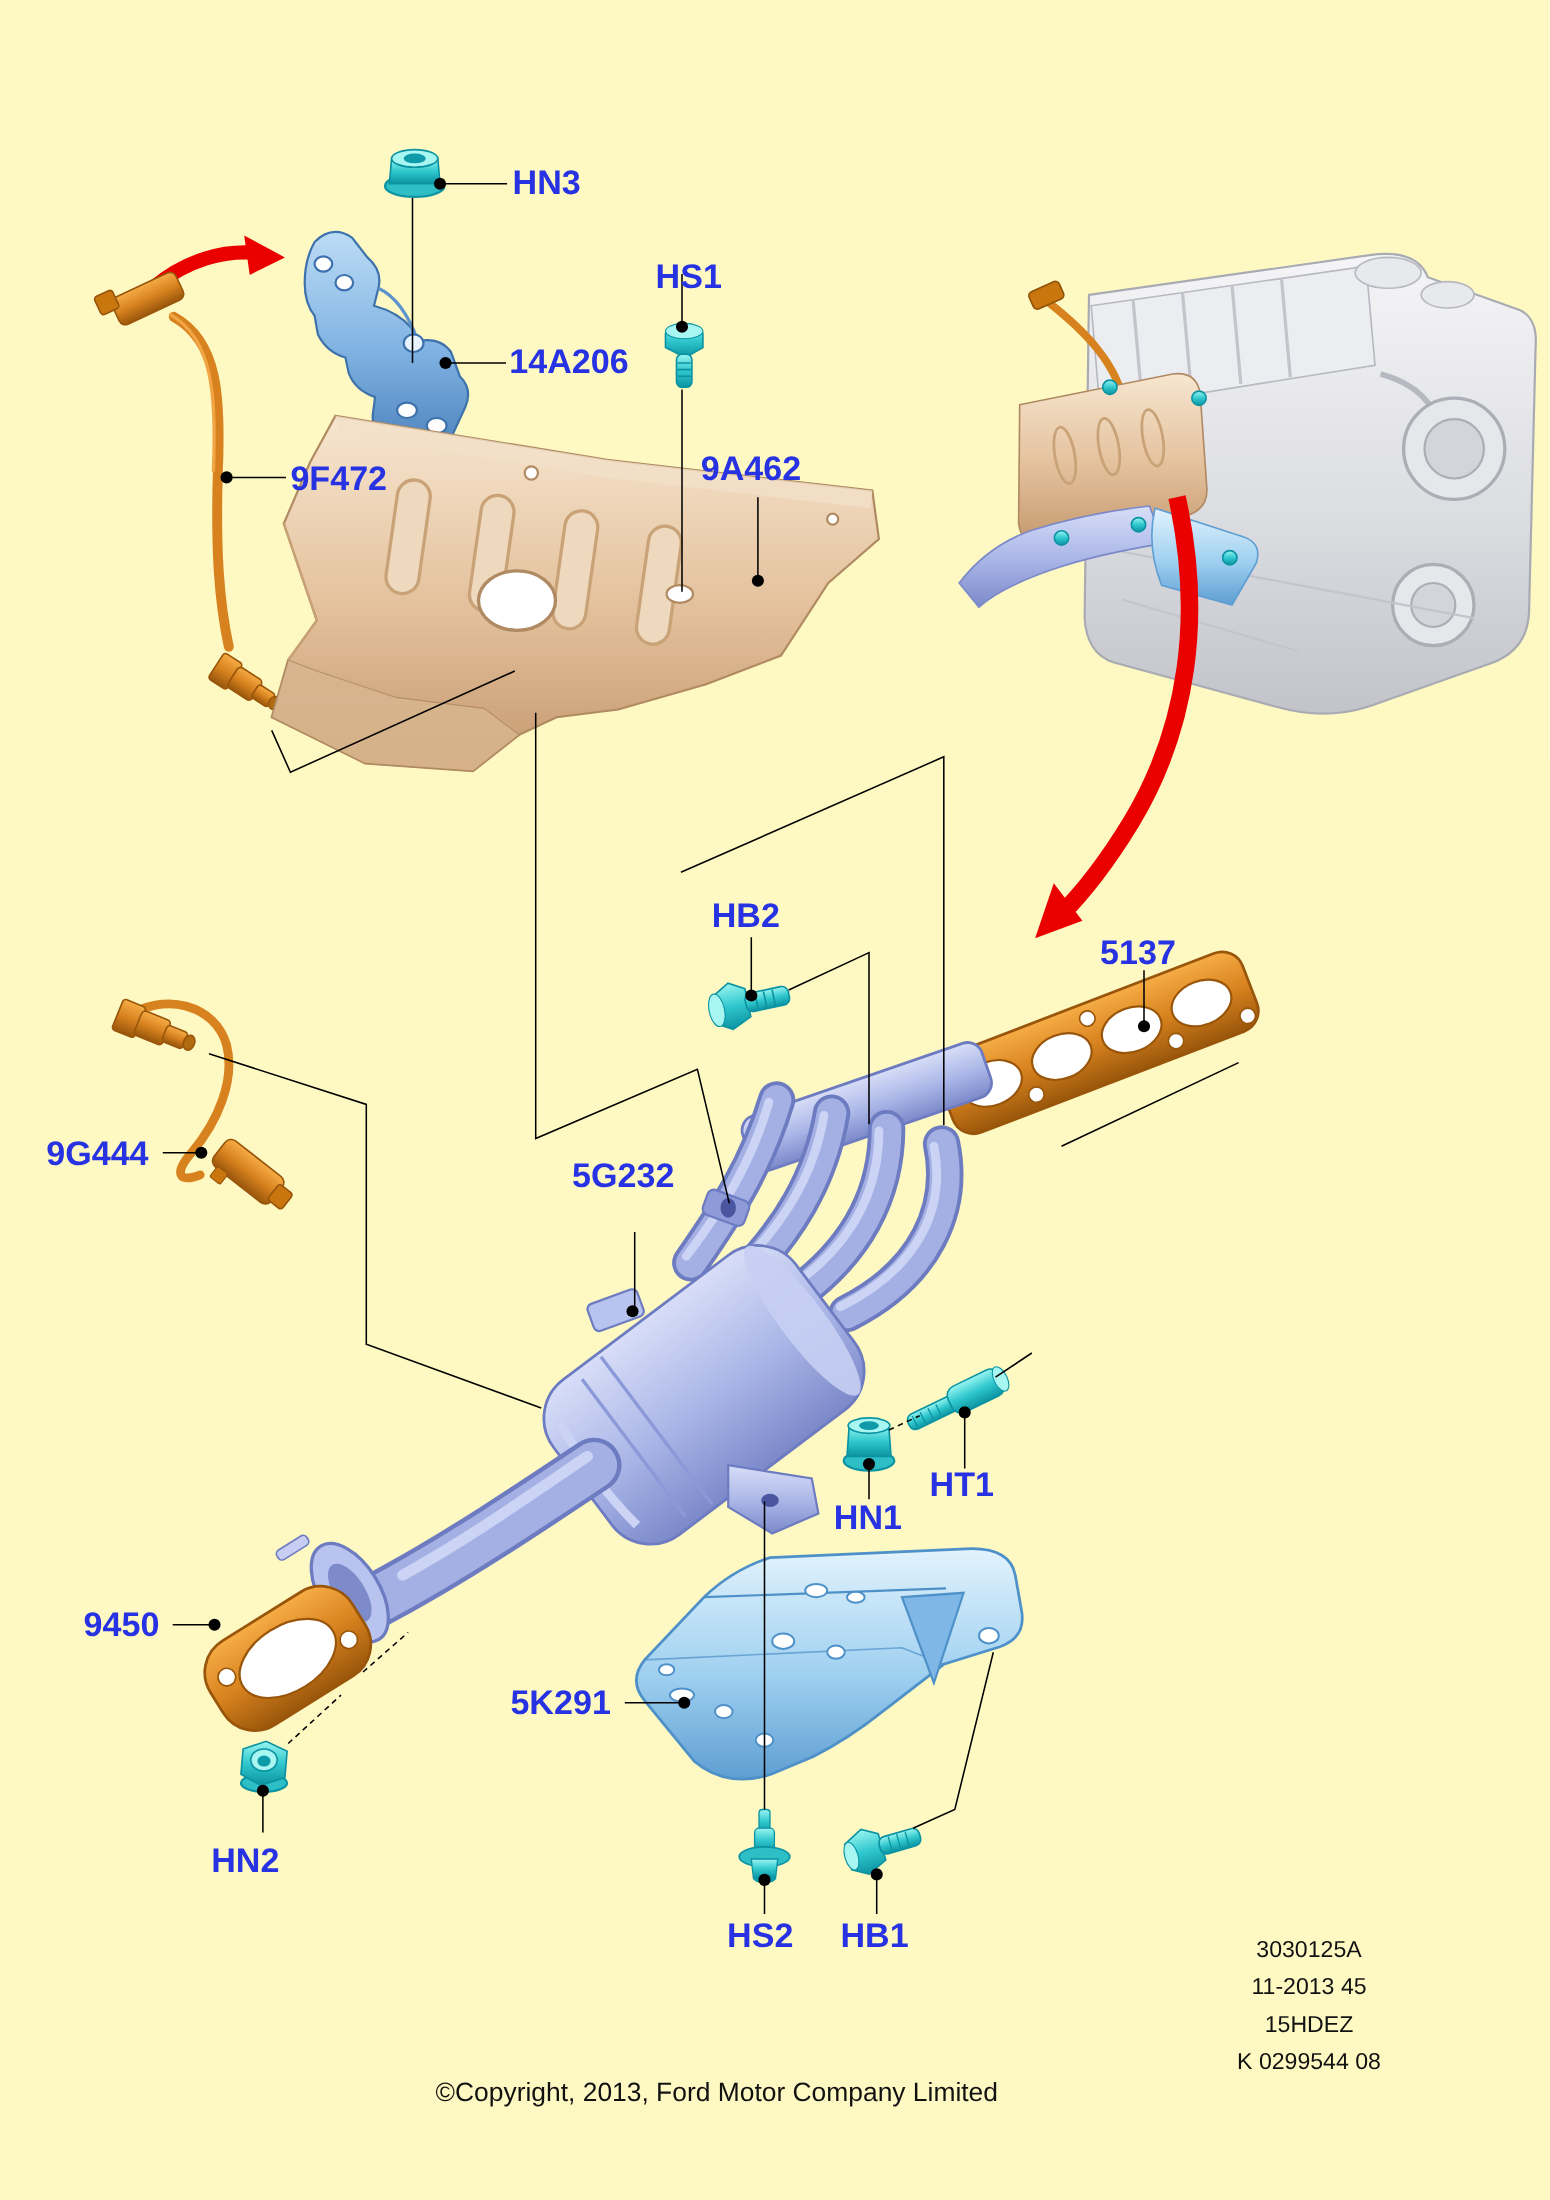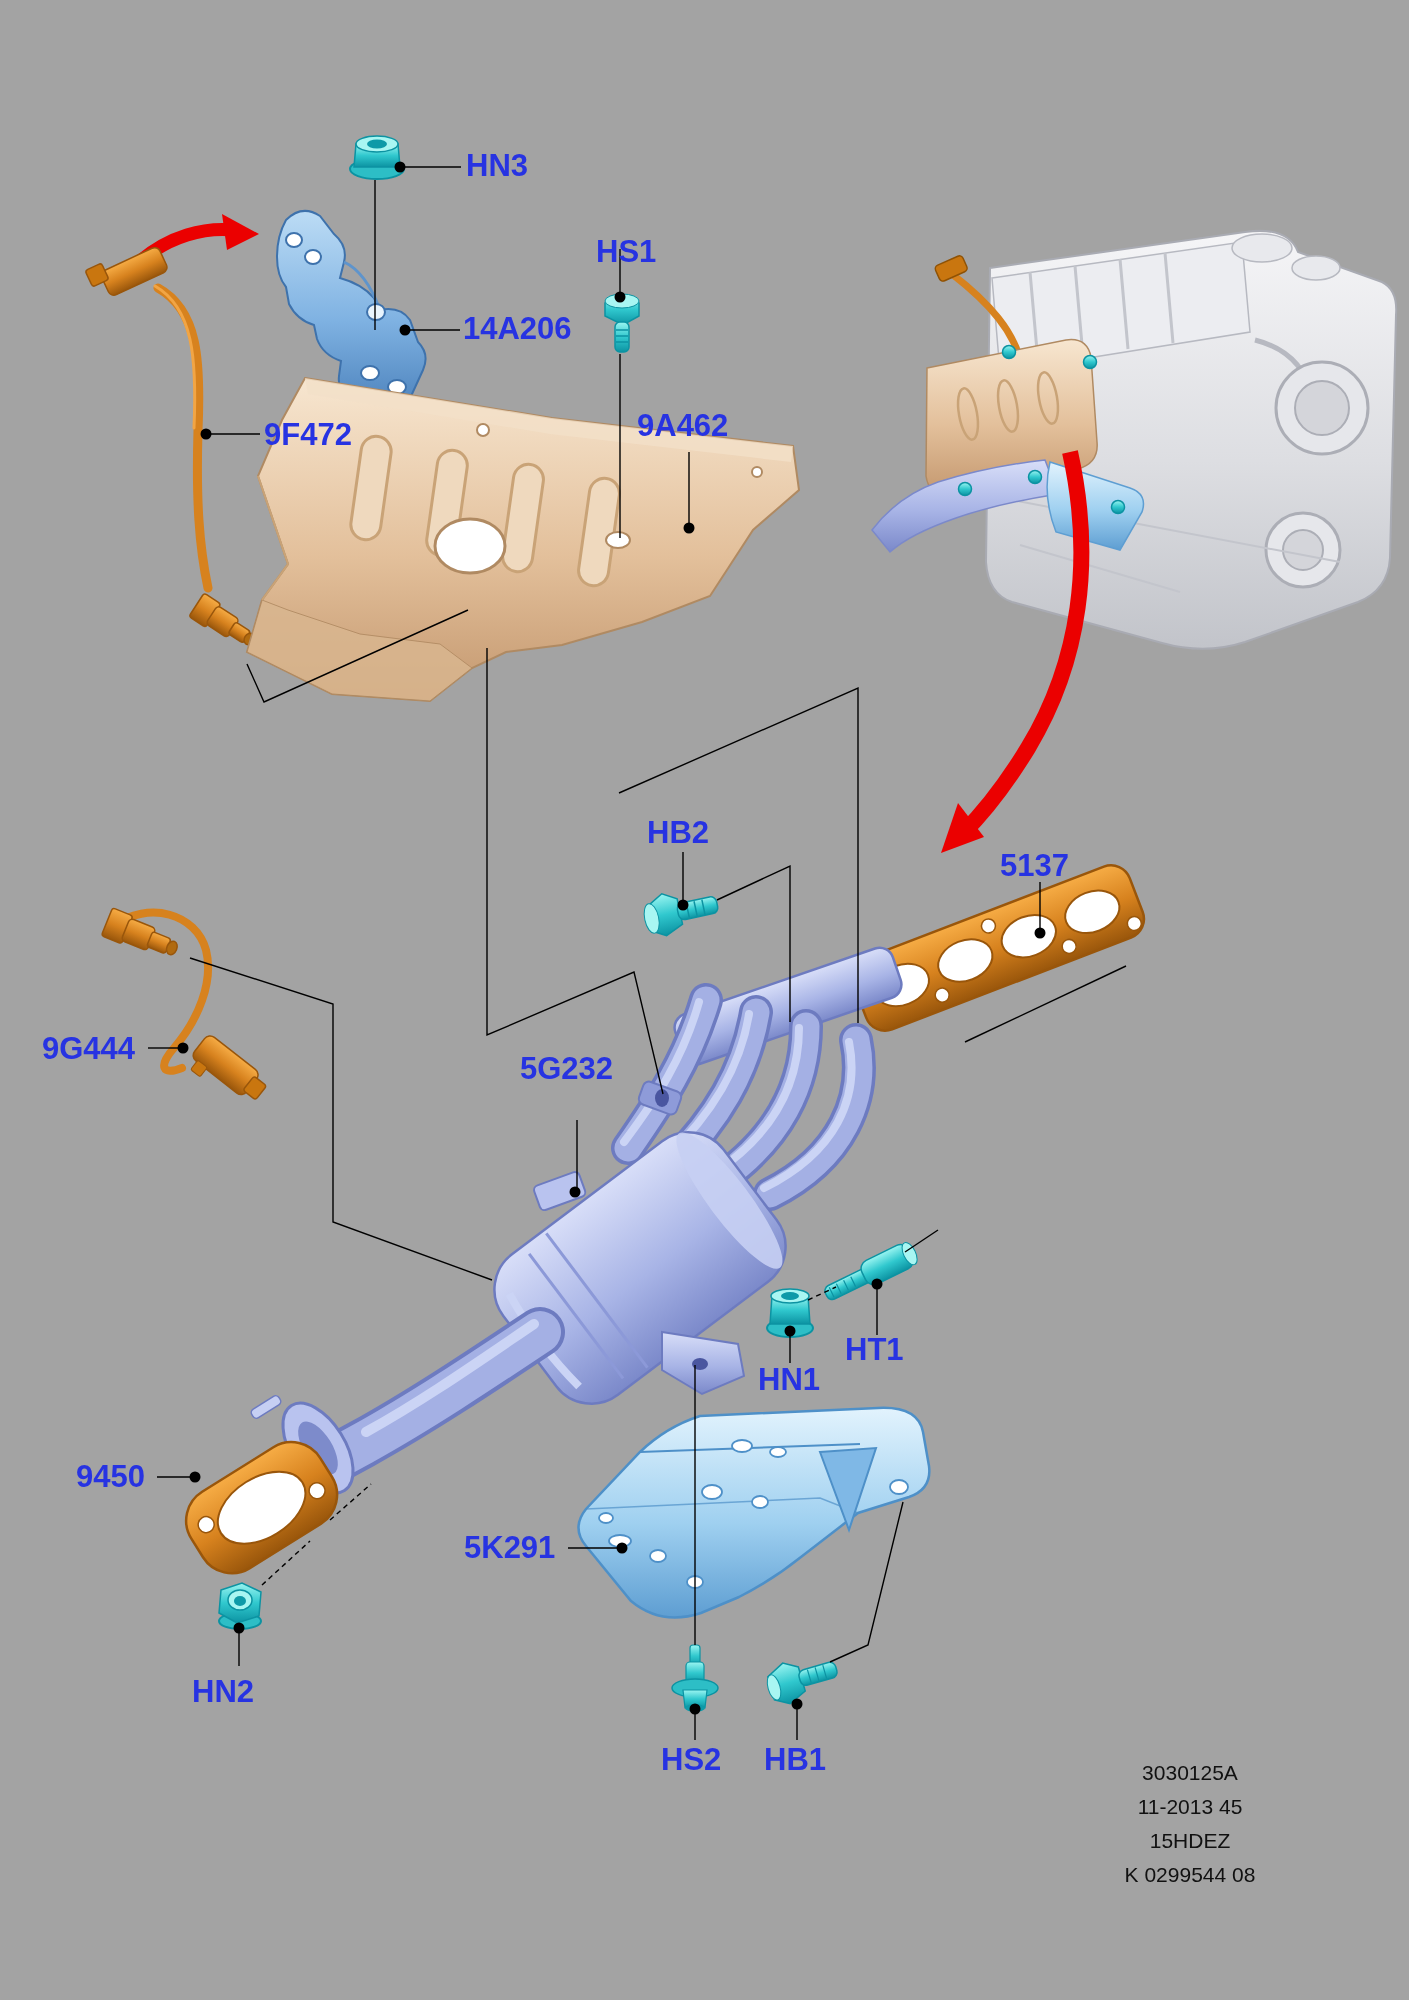--- a/index.html
+++ b/index.html
@@ -1,16 +1,16 @@
 <!DOCTYPE html>
 <html><head>
 <meta charset="utf-8">
 <style>
   html,body{margin:0;padding:0;background:#fff;}
-  #stage{position:relative;width:1409px;height:2000px;background:#a3a3a3;overflow:hidden;
+  #stage{position:relative;width:1409px;height:2000px;background:#fef9c3;overflow:hidden;
          font-family:"Liberation Sans", sans-serif;}
   #art{position:absolute;left:0;top:0;}
   .callout{position:absolute;font-weight:bold;font-size:31px;line-height:1;
            color:#2733E2;white-space:nowrap;cursor:pointer;}
   #plate{position:absolute;left:1080px;top:1756px;width:220px;text-align:center;
          font-size:21px;line-height:34px;color:#111;}
   #copyright{position:absolute;left:396px;top:1889px;font-size:24px;color:#111;white-space:nowrap;}
 </style>
 </head>
 <body>
@@ -361,14 +361,15 @@
 <div class="callout" style="left:661px;top:1744px">HS2</div>
 <div class="callout" style="left:764px;top:1744px">HB1</div>
 
 <div id="plate">
   <div>3030125A</div>
   <div>11-2013 45</div>
   <div>15HDEZ</div>
   <div>K 0299544 08</div>
 </div>
 
+<div id="copyright">©Copyright, 2013, Ford Motor Company Limited</div>
 
 </div>
 
 </body></html>

